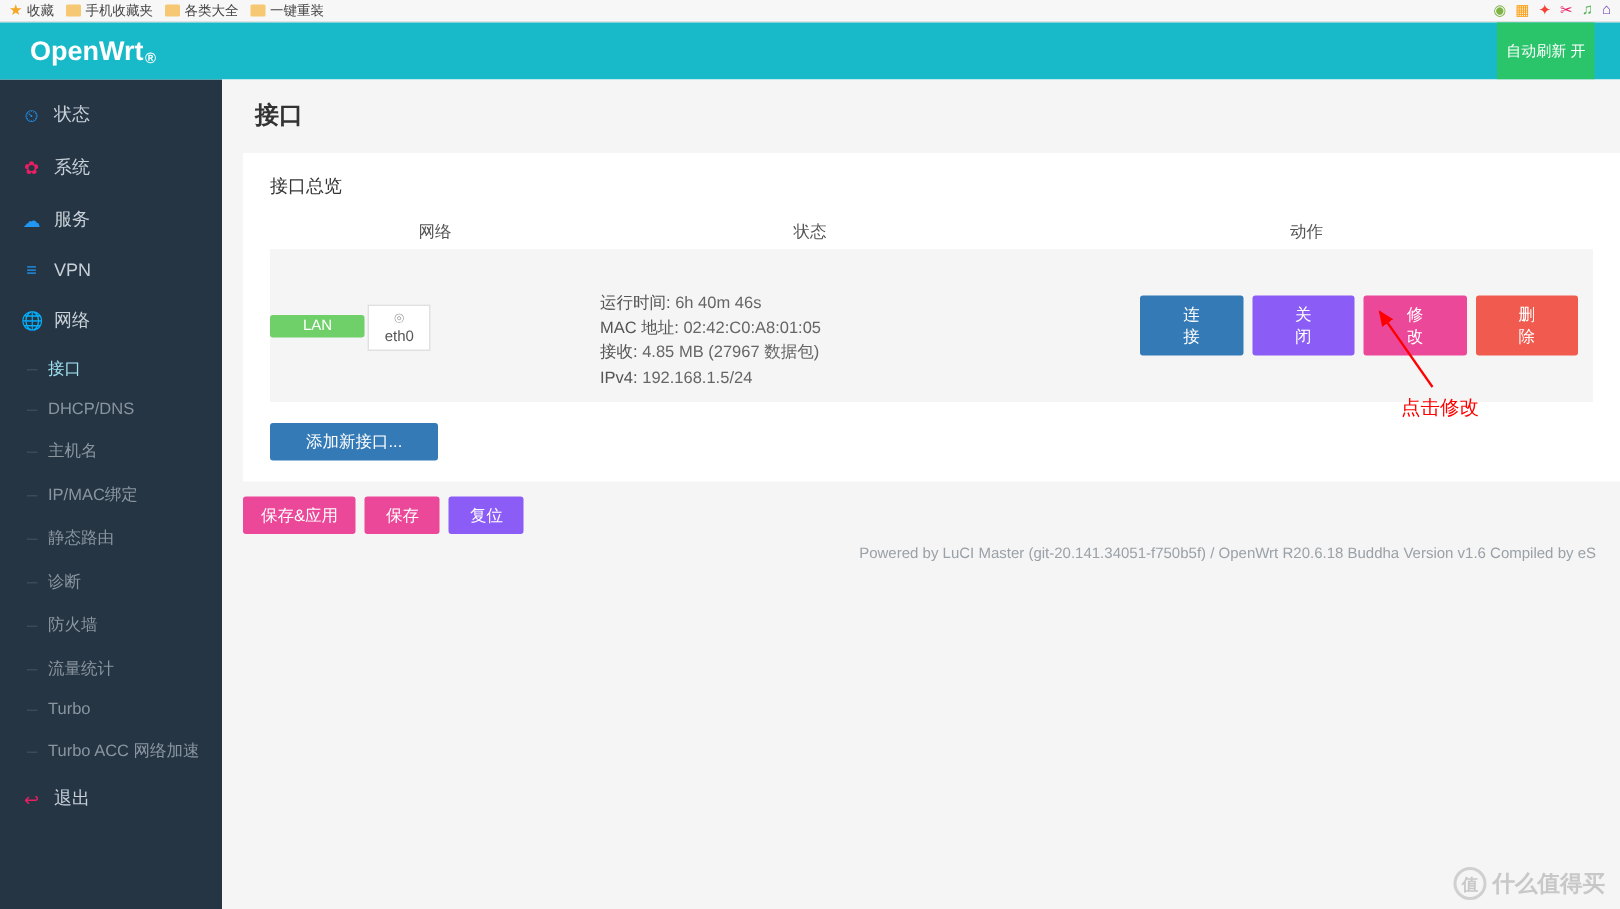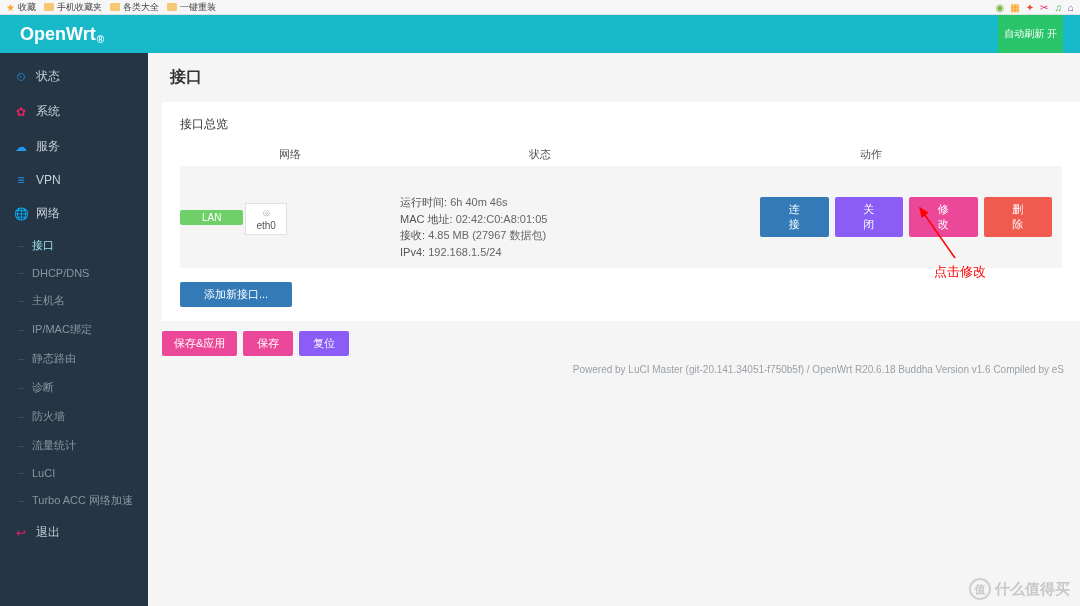--- a/index.html
+++ b/index.html
@@ -132,21 +132,21 @@
         <span>网络</span>
       </div>
     <div class="sub active">接口</div>
     <div class="sub">DHCP/DNS</div>
     <div class="sub">主机名</div>
     <div class="sub">IP/MAC绑定</div>
     <div class="sub">静态路由</div>
     <div class="sub">诊断</div>
     <div class="sub">防火墙</div>
     <div class="sub">流量统计</div>
-    <div class="sub">LuCI</div>
+    <div class="sub">Turbo</div>
     <div class="sub">Turbo ACC 网络加速</div>
     <div class="item logout">
         <span class="ico">↩</span>
         <span>退出</span>
       </div>
   </div>
 
   <div class="main">
     <h2 class="page-title">接口</h2>
 

